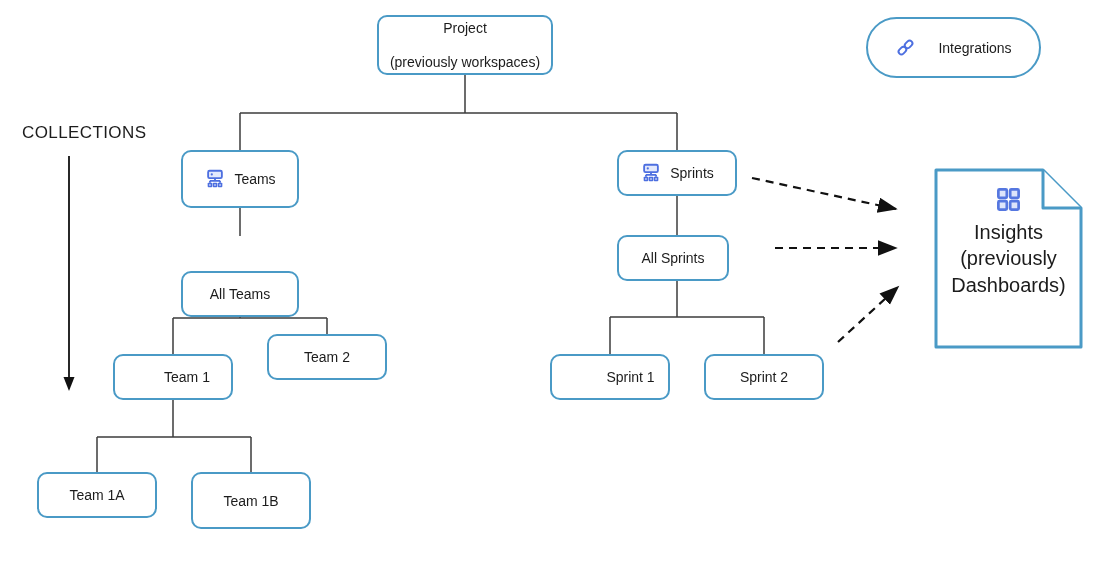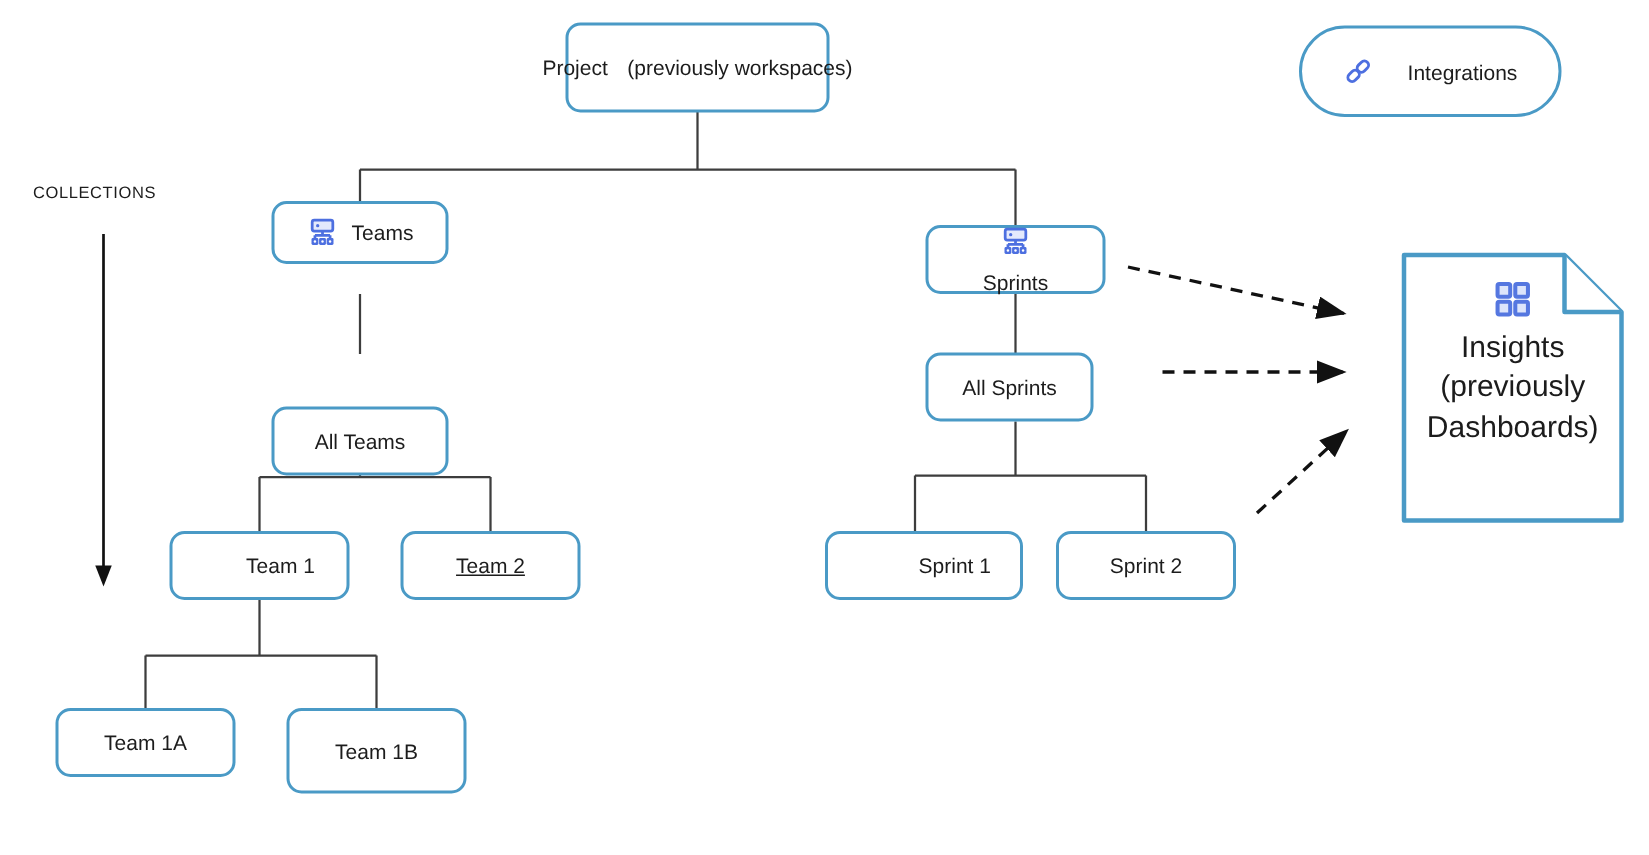--- a/index.html
+++ b/index.html
@@ -8,24 +8,24 @@
     font-family:"Liberation Sans",sans-serif;color:#1c1c1c;overflow:hidden;
   }
   svg.layer{position:absolute;left:0;top:0;width:1099px;height:570px;}
   .node{
     position:absolute;display:flex;align-items:center;justify-content:center;
     gap:8px;border:2px solid #4a9ac6;border-radius:10px;background:#fff;
     font-size:14px;box-sizing:border-box;
   }
   .node .lbl{white-space:nowrap;}
   .node.pill{border-radius:31px;}
-  .node.twoline{flex-direction:row;gap:13px;line-height:1.5;align-items:center;}
+  .node.twoline{flex-direction:column;gap:13px;line-height:1.5;align-items:center;}
   .icon{display:inline-flex;align-items:center;justify-content:center;}
   .collections-label{
-    position:absolute;left:22px;top:123px;font-size:11px;letter-spacing:.4px;
+    position:absolute;left:22px;top:123px;font-size:17px;letter-spacing:.4px;
   }
   .insights-content{
     position:absolute;left:936px;top:186px;width:145px;height:150px;
     display:flex;flex-direction:column;align-items:center;justify-content:flex-start;
     gap:6px;font-size:20px;line-height:1.32;text-align:center;
   }
   .insights-content .doc-lines{display:flex;flex-direction:column;}
 </style>
 </head>
 <body>
@@ -71,38 +71,38 @@
     </g>
   </svg>
 
   <div class="collections-label">COLLECTIONS</div>
 
   <div class="node twoline" style="left:377px;top:15px;width:176px;height:60px;">
     <span class="lbl">Project</span>
     <span class="lbl">(previously workspaces)</span>
   </div>
 
-  <div class="node" style="left:181px;top:134px;width:118px;height:42px;">
+  <div class="node" style="left:181px;top:150px;width:118px;height:58px;">
     <span class="icon">
       <svg width="22" height="22" viewBox="0 0 24 24">
         <rect x="4.5" y="3" width="15" height="8" rx="1.5" fill="#e3e9fc" stroke="#4d6fe0" stroke-width="2"></rect>
         <circle cx="8.5" cy="7" r="1.2" fill="#4d6fe0"></circle>
         <path d="M12 11 V14 M6.5 14 H17.5 M6.5 14 V16 M17.5 14 V16" stroke="#4d6fe0" stroke-width="2" fill="none"></path>
         <rect x="4" y="16" width="5" height="5" rx="1" fill="#4d6fe0"></rect>
         <rect x="9.5" y="16" width="5" height="5" rx="1" fill="#4d6fe0"></rect>
         <rect x="15" y="16" width="5" height="5" rx="1" fill="#4d6fe0"></rect>
         <circle cx="6.5" cy="18.5" r="0.9" fill="#ffffff"></circle>
         <circle cx="12" cy="18.5" r="0.9" fill="#ffffff"></circle>
         <circle cx="17.5" cy="18.5" r="0.9" fill="#ffffff"></circle>
       </svg>
     </span>
     <span class="lbl">Teams</span>
   </div>
 
-  <div class="node" style="left:617px;top:150px;width:120px;height:46px;flex-direction:column;">
+  <div class="node" style="left:617px;top:150px;width:120px;height:46px;">
     <span class="icon">
       <svg width="22" height="22" viewBox="0 0 24 24">
         <rect x="4.5" y="3" width="15" height="8" rx="1.5" fill="#e3e9fc" stroke="#4d6fe0" stroke-width="2"></rect>
         <circle cx="8.5" cy="7" r="1.2" fill="#4d6fe0"></circle>
         <path d="M12 11 V14 M6.5 14 H17.5 M6.5 14 V16 M17.5 14 V16" stroke="#4d6fe0" stroke-width="2" fill="none"></path>
         <rect x="4" y="16" width="5" height="5" rx="1" fill="#4d6fe0"></rect>
         <rect x="9.5" y="16" width="5" height="5" rx="1" fill="#4d6fe0"></rect>
         <rect x="15" y="16" width="5" height="5" rx="1" fill="#4d6fe0"></rect>
         <circle cx="6.5" cy="18.5" r="0.9" fill="#ffffff"></circle>
         <circle cx="12" cy="18.5" r="0.9" fill="#ffffff"></circle>
@@ -116,25 +116,25 @@
     <span class="lbl">All Teams</span>
   </div>
 
   <div class="node" style="left:617px;top:235px;width:112px;height:46px;">
     <span class="lbl">All Sprints</span>
   </div>
 
   <div class="node" style="left:113px;top:354px;width:120px;height:46px;padding-left:28px;">
     <span class="lbl">Team 1</span>
   </div>
-  <div class="node" style="left:267px;top:354px;width:120px;height:46px;text-decoration:underline;">
+  <div class="node" style="left:267px;top:334px;width:120px;height:46px;">
     <span class="lbl">Team 2</span>
   </div>
 
-  <div class="node" style="left:550px;top:354px;width:132px;height:46px;padding-left:41px;">
+  <div class="node" style="left:550px;top:354px;width:120px;height:46px;padding-left:41px;">
     <span class="lbl">Sprint 1</span>
   </div>
   <div class="node" style="left:704px;top:354px;width:120px;height:46px;">
     <span class="lbl">Sprint 2</span>
   </div>
 
   <div class="node" style="left:37px;top:472px;width:120px;height:46px;">
     <span class="lbl">Team 1A</span>
   </div>
   <div class="node" style="left:191px;top:472px;width:120px;height:57px;">

